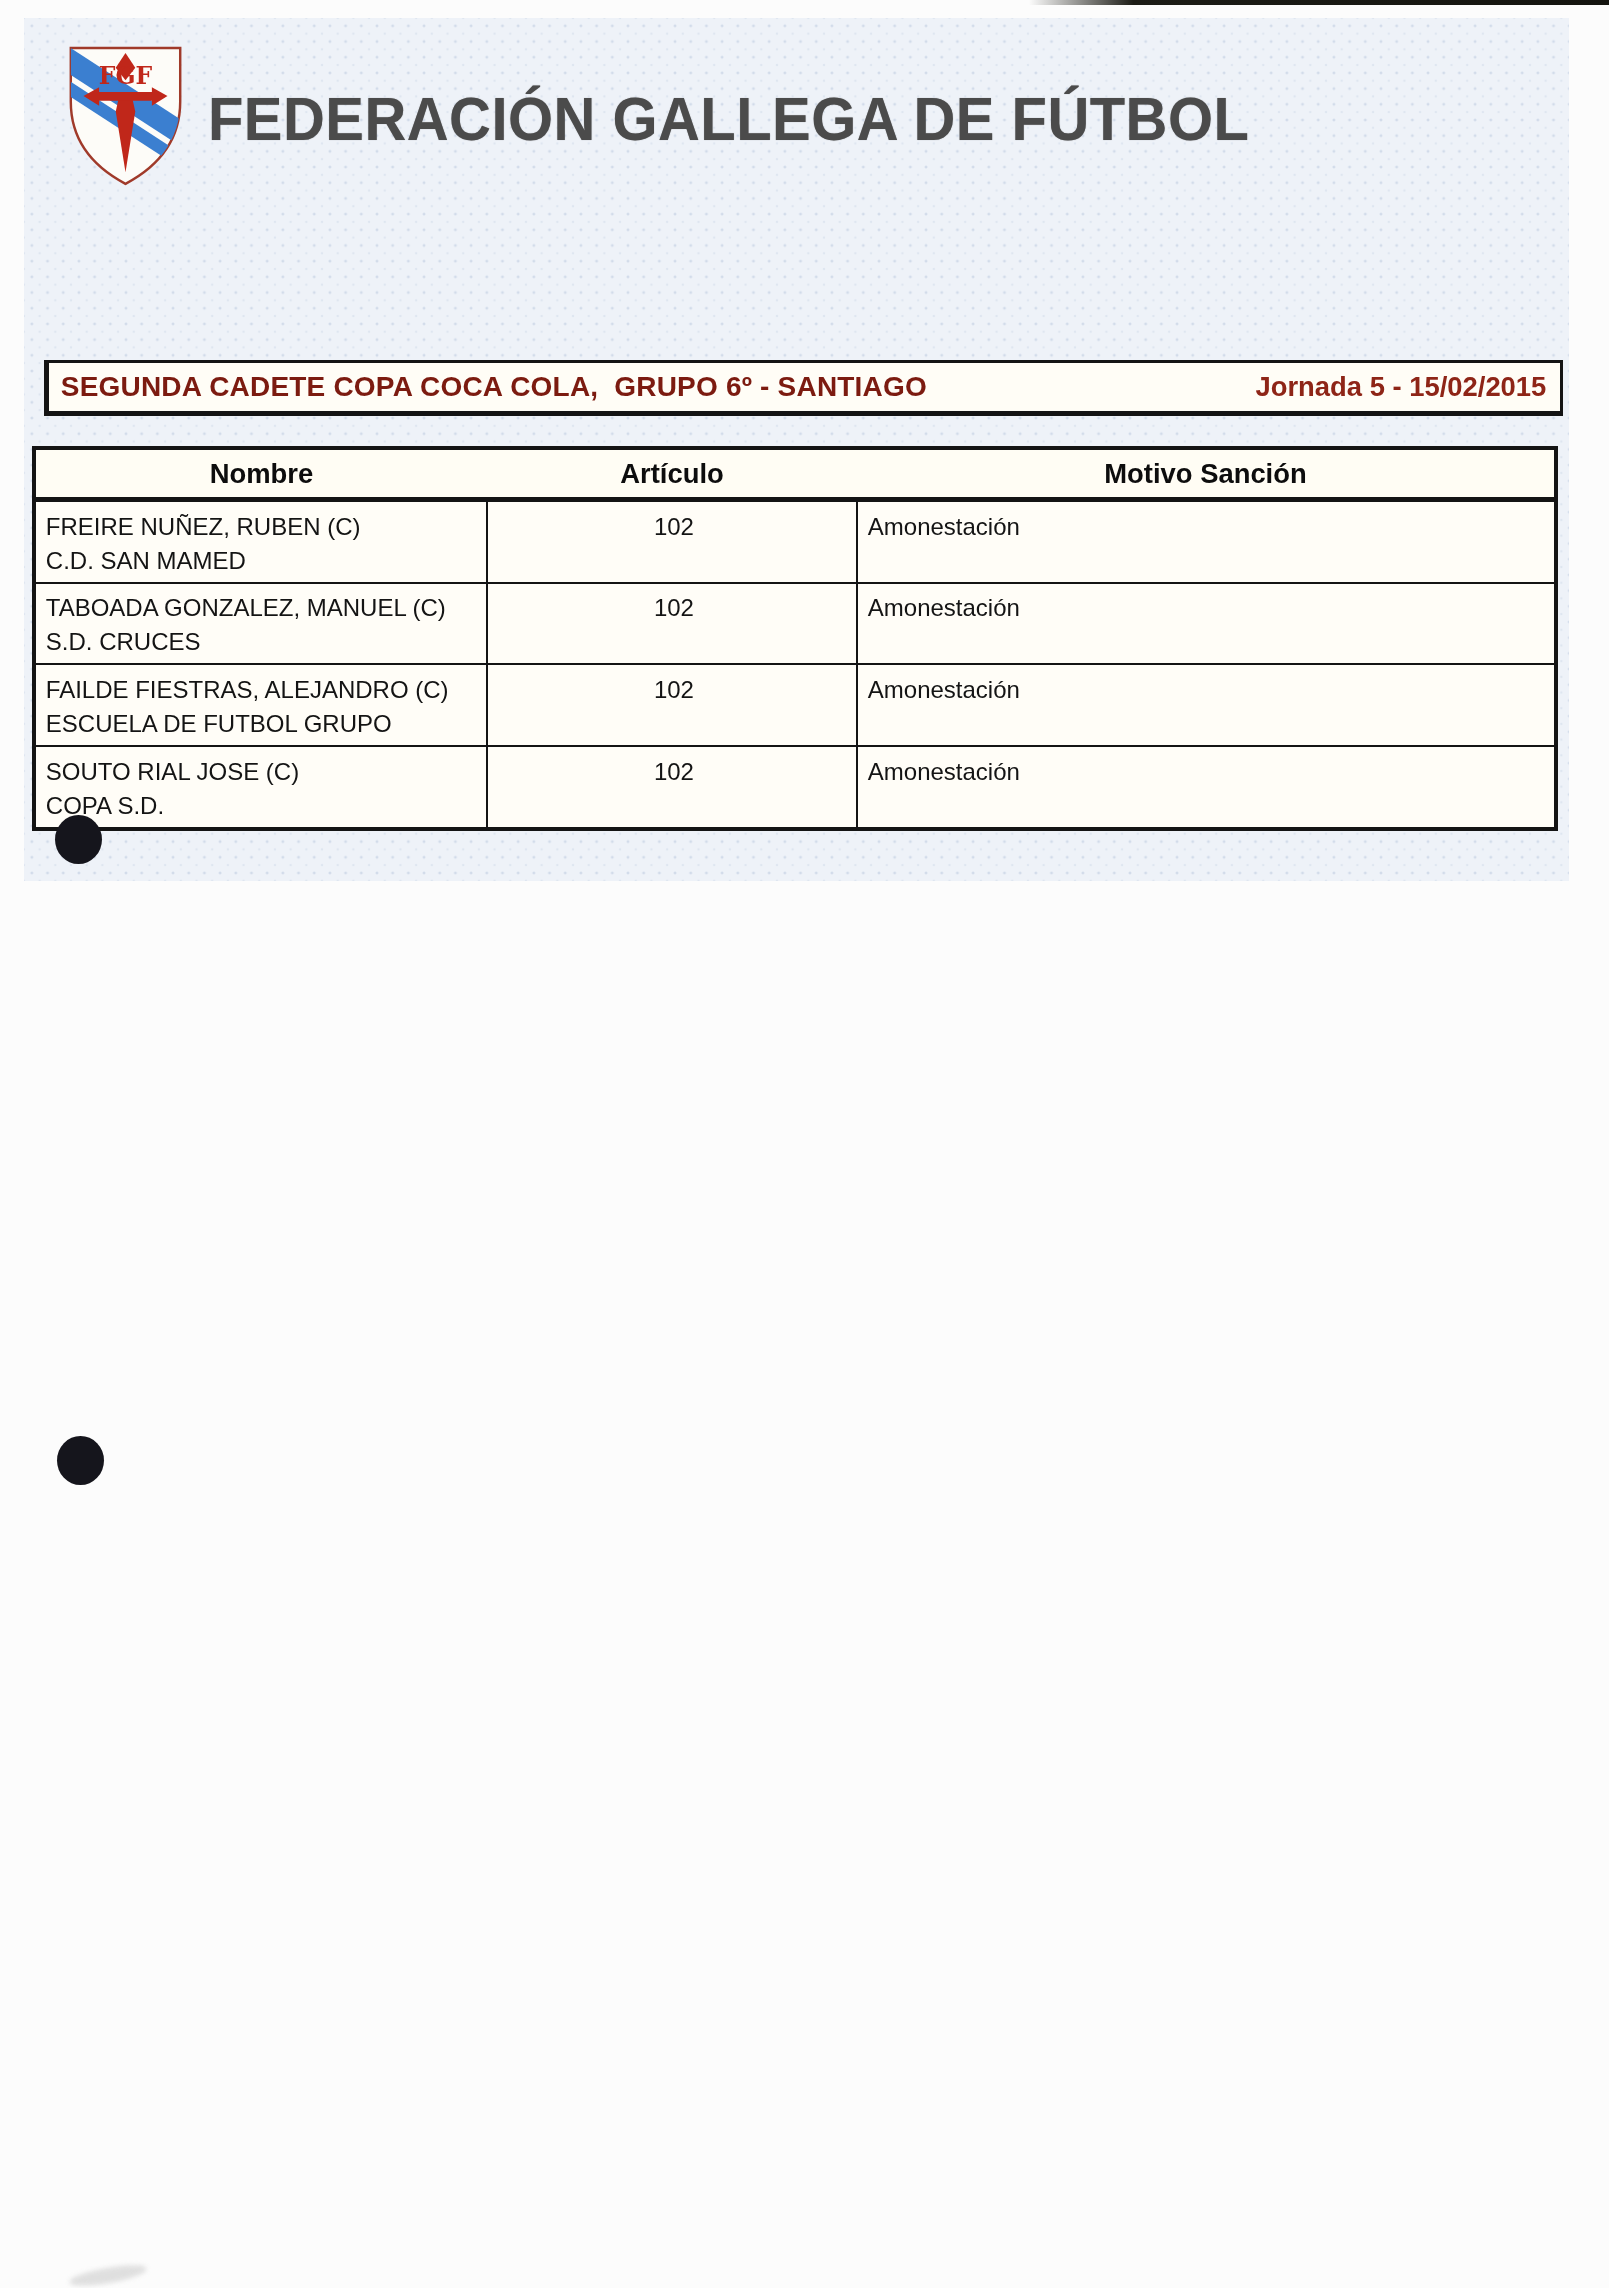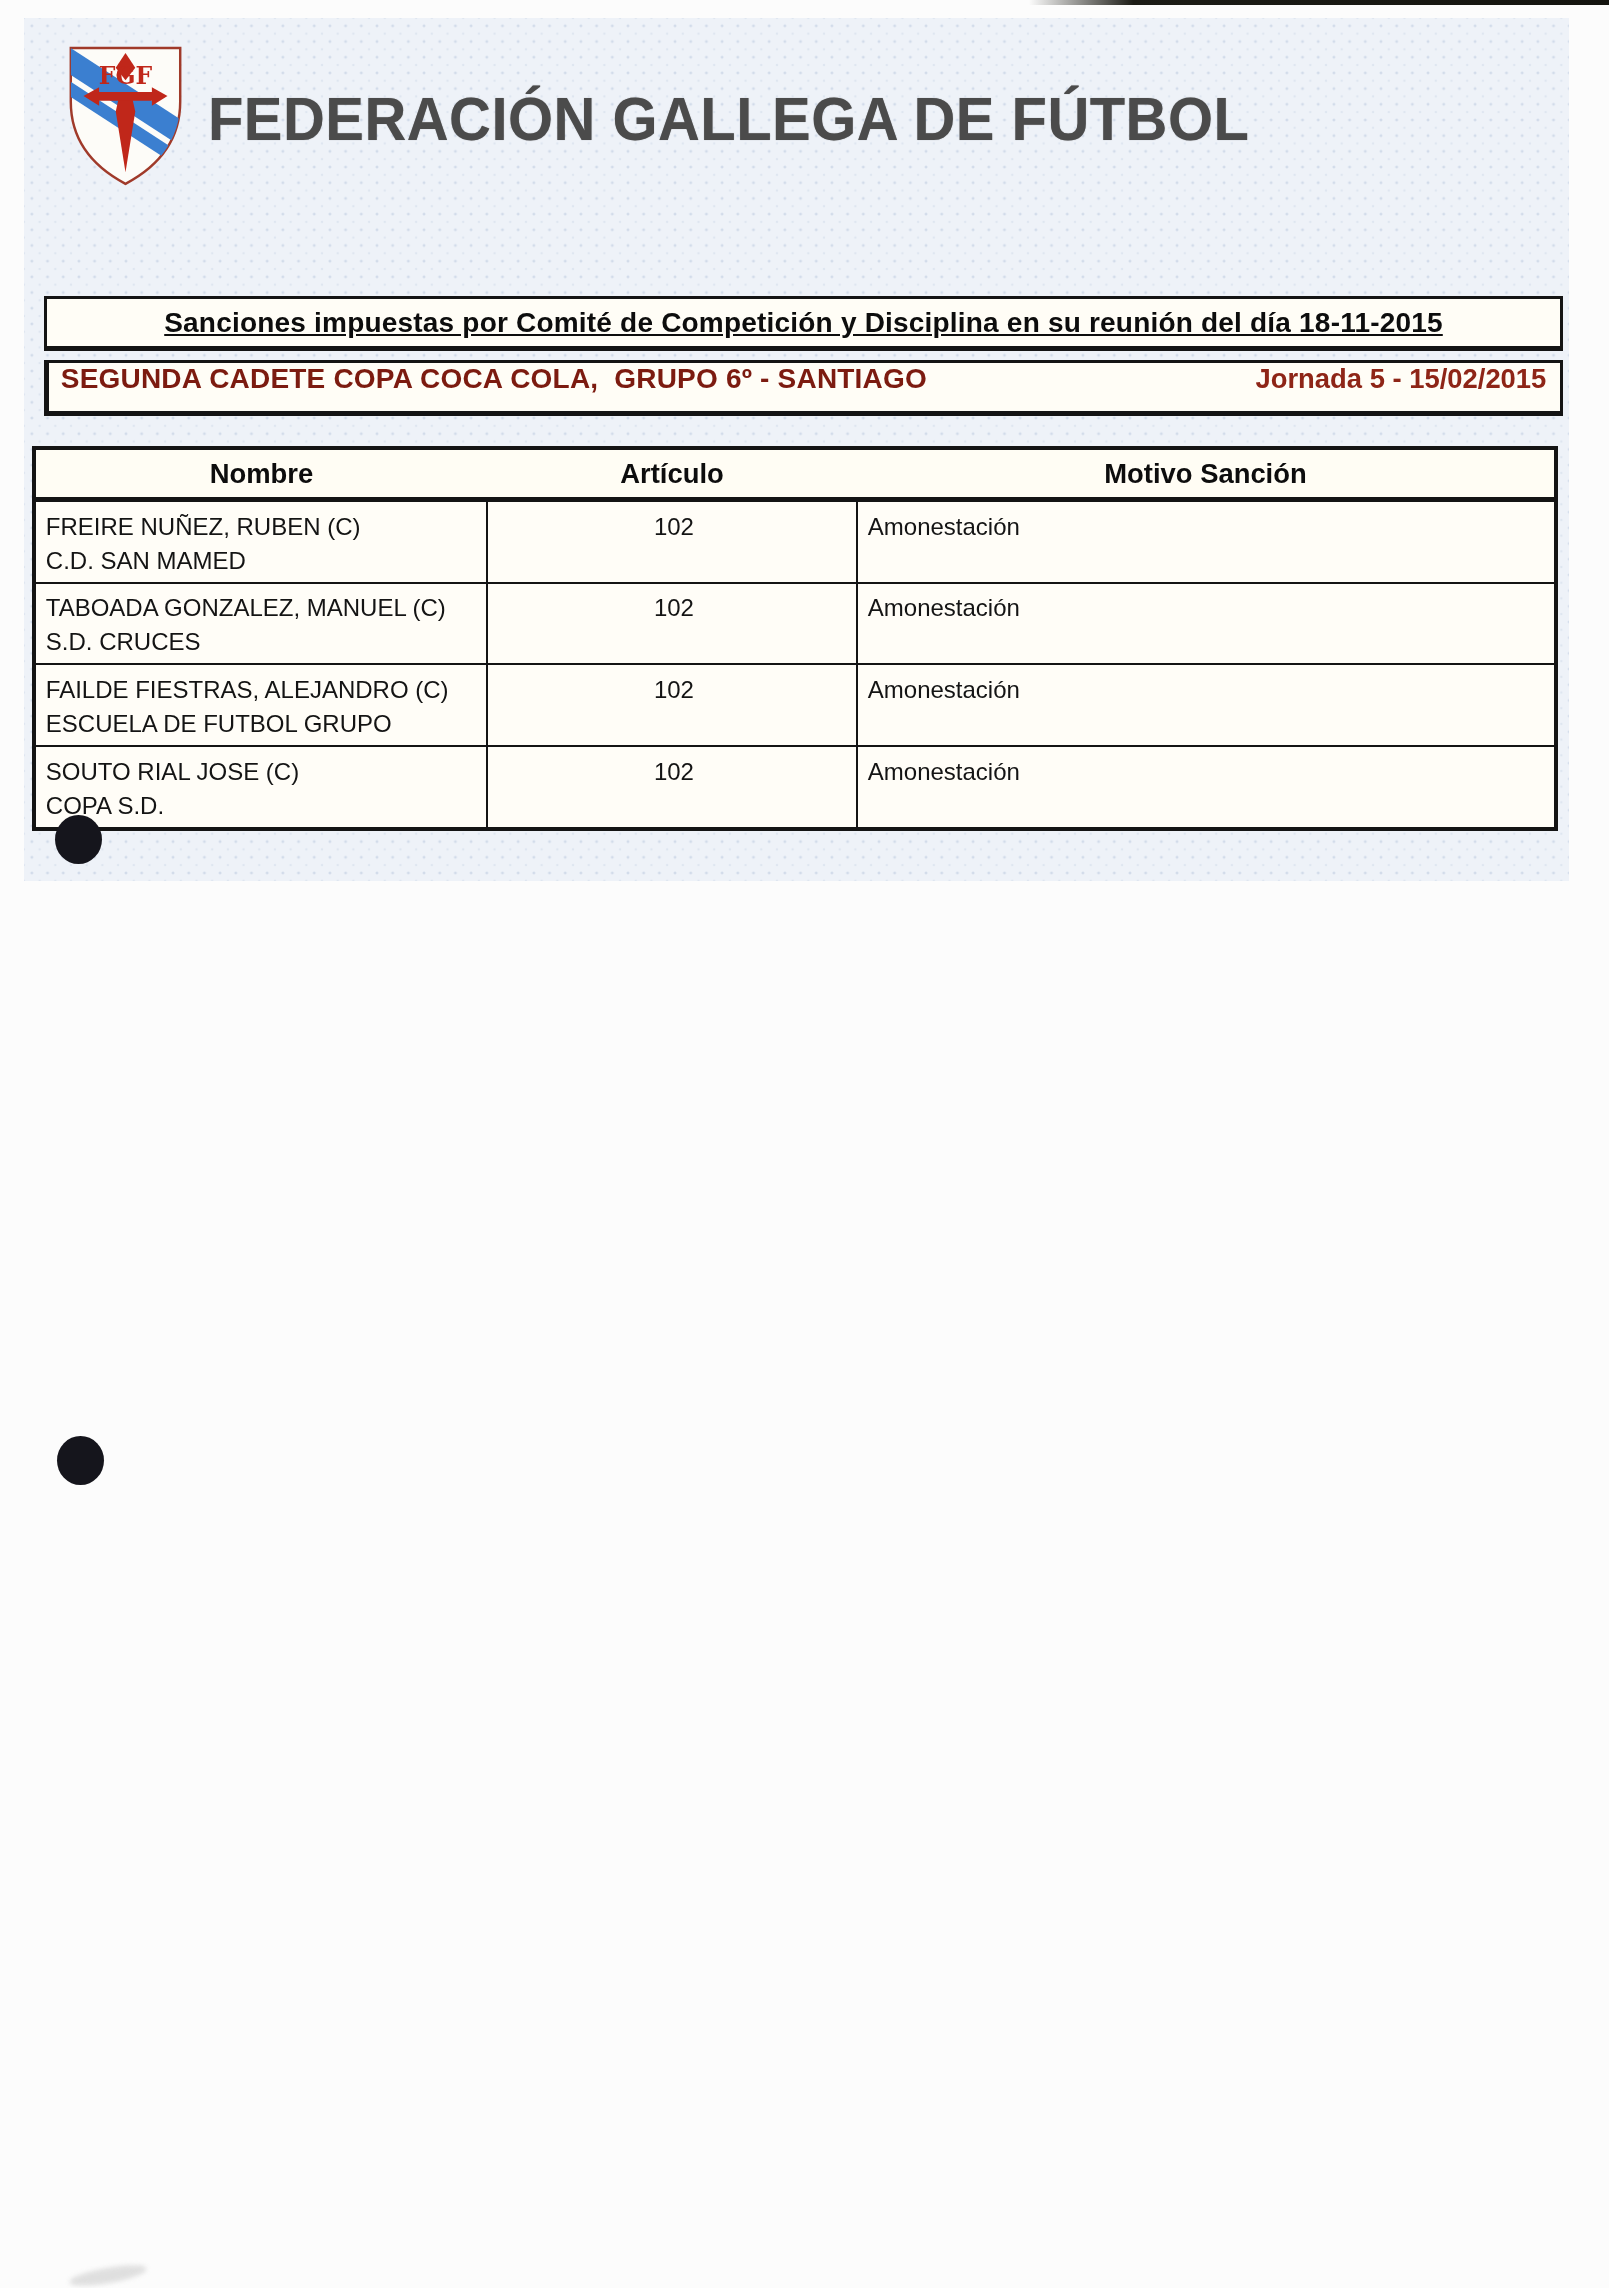--- a/index.html
+++ b/index.html
@@ -50,21 +50,21 @@
     display:flex;align-items:center;justify-content:center;
   }
   .title-bar .txt{
     font-size:28px;font-weight:bold;color:#0d0d0d;
     text-decoration:underline;letter-spacing:0.2px;white-space:nowrap;
   }
   .comp-bar{
     position:absolute;left:44px;top:360px;width:1519px;height:56px;
     box-sizing:border-box;background:#fffdf6;
     border:3.9px solid #141414;border-bottom-width:5.9px;border-left-width:5.9px;
-    display:flex;justify-content:space-between;
+    display:flex;align-items:center;justify-content:space-between;
     padding:0 13.7px 0 11.8px;
   }
   .comp-left{
     color:#7c1b10;font-weight:bold;font-size:28px;
     white-space:pre;letter-spacing:0.2px;
   }
   .comp-right{color:#8e2517;font-weight:bold;font-size:27.4px;white-space:nowrap;}
   
   table.sanctions{
     position:absolute;left:32px;top:446px;width:1522px;
@@ -123,23 +123,20 @@
         <polygon points="22,56 38,47 38,66" fill="#c0271a"></polygon>
         <polygon points="108,56 92,47 92,66" fill="#c0271a"></polygon>
         <polygon points="65,12 75,27 65,40 55,27" fill="#c0271a"></polygon>
         <text x="65" y="44" text-anchor="middle" font-family="DejaVu Serif, serif" font-size="24" font-weight="bold" fill="#c0271a">FGF</text>
       </g>
     </svg>
   </div>
 
   <div class="org-title">FEDERACIÓN GALLEGA DE FÚTBOL</div>
 
-  <div class="title-bar">
-    <span class="txt">Sanciones impuestas por Comité de Competición y Disciplina en su reunión del día 18-11-2015</span>
-  </div>
 
   <div class="comp-bar">
     <span class="comp-left">SEGUNDA CADETE COPA COCA COLA,  GRUPO 6º - SANTIAGO</span>
     <span class="comp-right">Jornada 5 - 15/02/2015</span>
   </div>
 
   <table class="sanctions">
     <colgroup>
         <col class="c1">
         <col class="c2">

